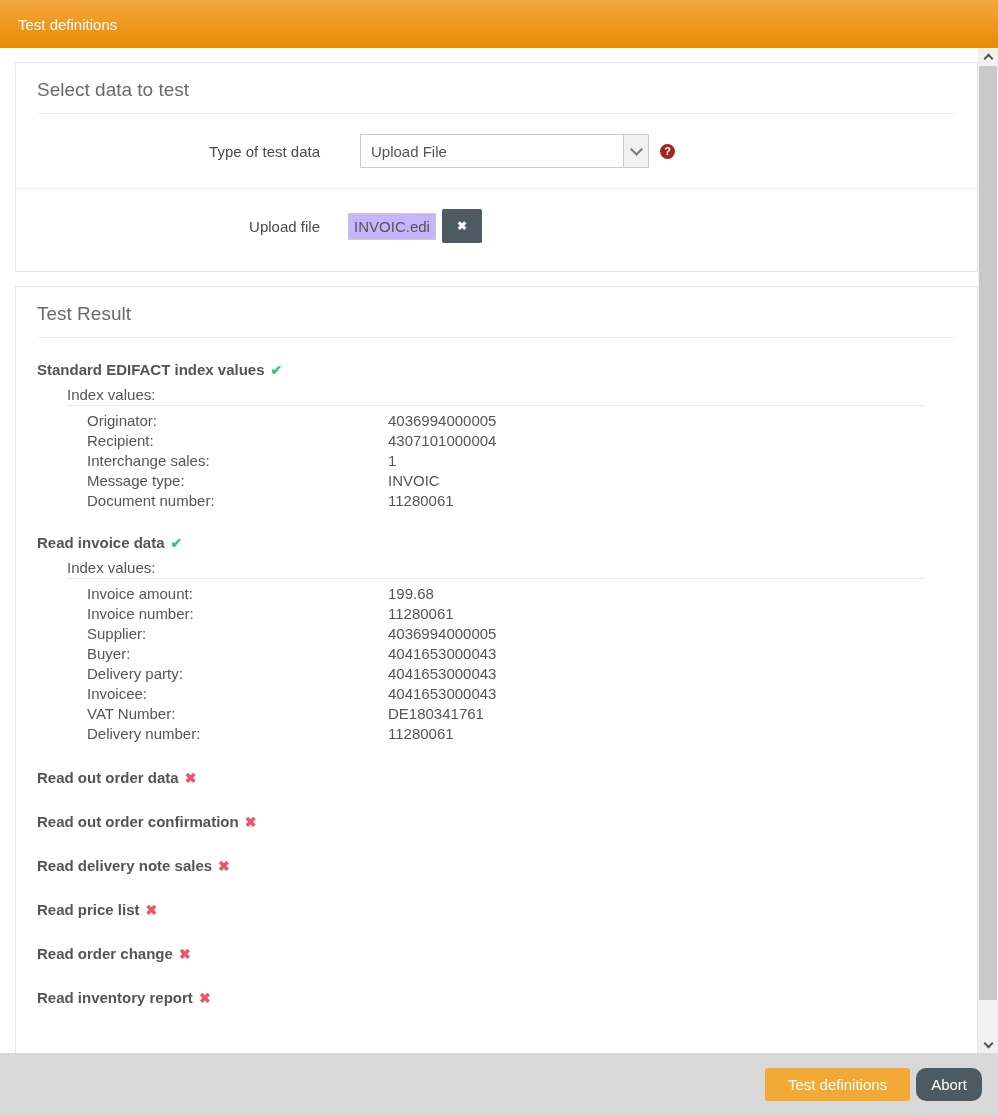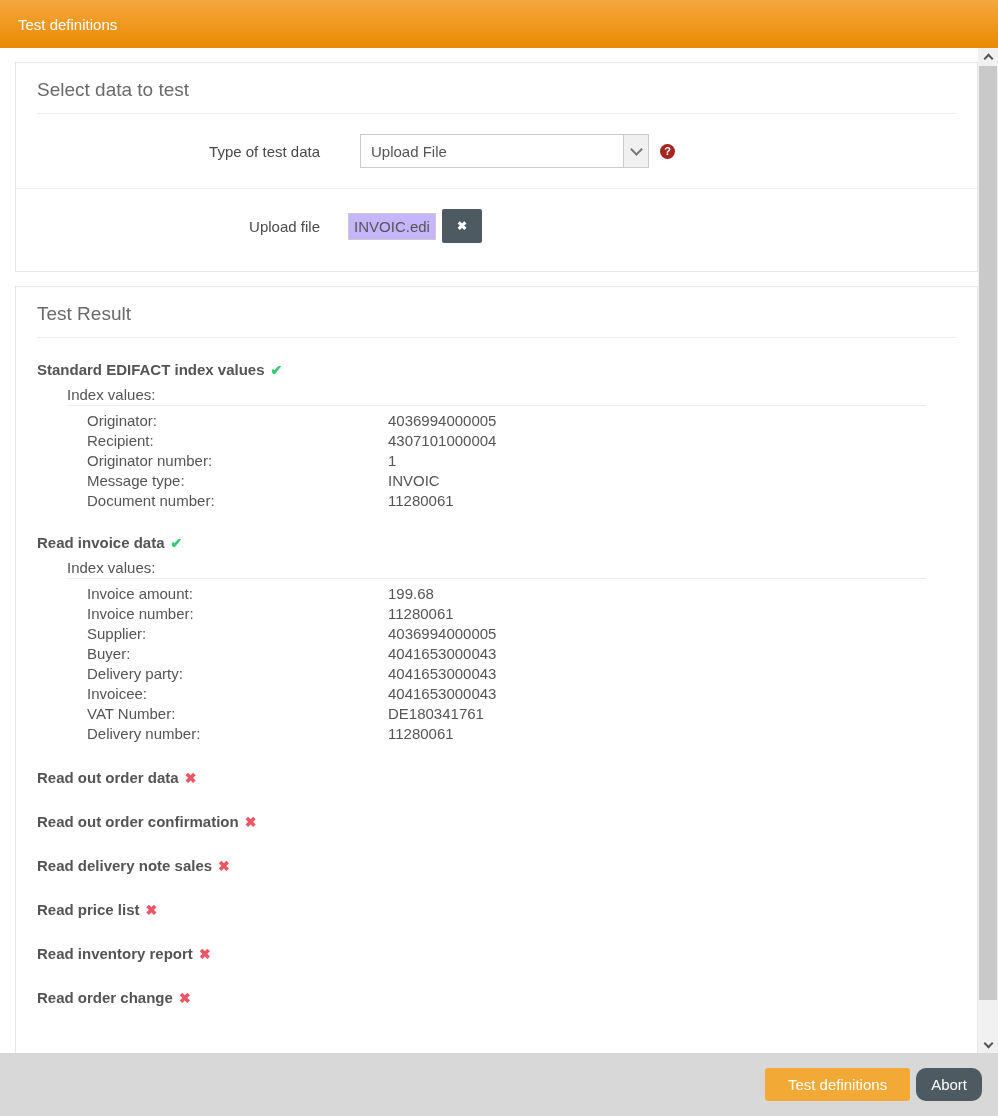--- a/index.html
+++ b/index.html
@@ -132,21 +132,21 @@
       <div class="kv-list">
             <div class="kv-row">
         <span class="kv-label">Originator:</span>
         <span class="kv-value">4036994000005</span>
       </div>
             <div class="kv-row">
         <span class="kv-label">Recipient:</span>
         <span class="kv-value">4307101000004</span>
       </div>
             <div class="kv-row">
-        <span class="kv-label">Originator number:</span>
+        <span class="kv-label">Interchange sales:</span>
         <span class="kv-value">1</span>
       </div>
             <div class="kv-row">
         <span class="kv-label">Message type:</span>
         <span class="kv-value">INVOIC</span>
       </div>
             <div class="kv-row">
         <span class="kv-label">Document number:</span>
         <span class="kv-value">11280061</span>
       </div>
@@ -207,26 +207,26 @@
       <span>Read delivery note sales</span><span class="icon-fail">✖</span>
     </h3>
         </div>
         <div class="section section-fail">
     <h3 class="sec-heading">
       <span>Read price list</span><span class="icon-fail">✖</span>
     </h3>
         </div>
         <div class="section section-fail">
     <h3 class="sec-heading">
+      <span>Read order change</span><span class="icon-fail">✖</span>
+    </h3>
+        </div>
+        <div class="section section-fail">
+    <h3 class="sec-heading">
       <span>Read inventory report</span><span class="icon-fail">✖</span>
-    </h3>
-        </div>
-        <div class="section section-fail">
-    <h3 class="sec-heading">
-      <span>Read order change</span><span class="icon-fail">✖</span>
     </h3>
         </div>
       </div>
   </section>
 
 </div>
 
 <div class="vscroll">
   <div class="scroll-btn up">
       <span class="s-chev s-up"></span>

